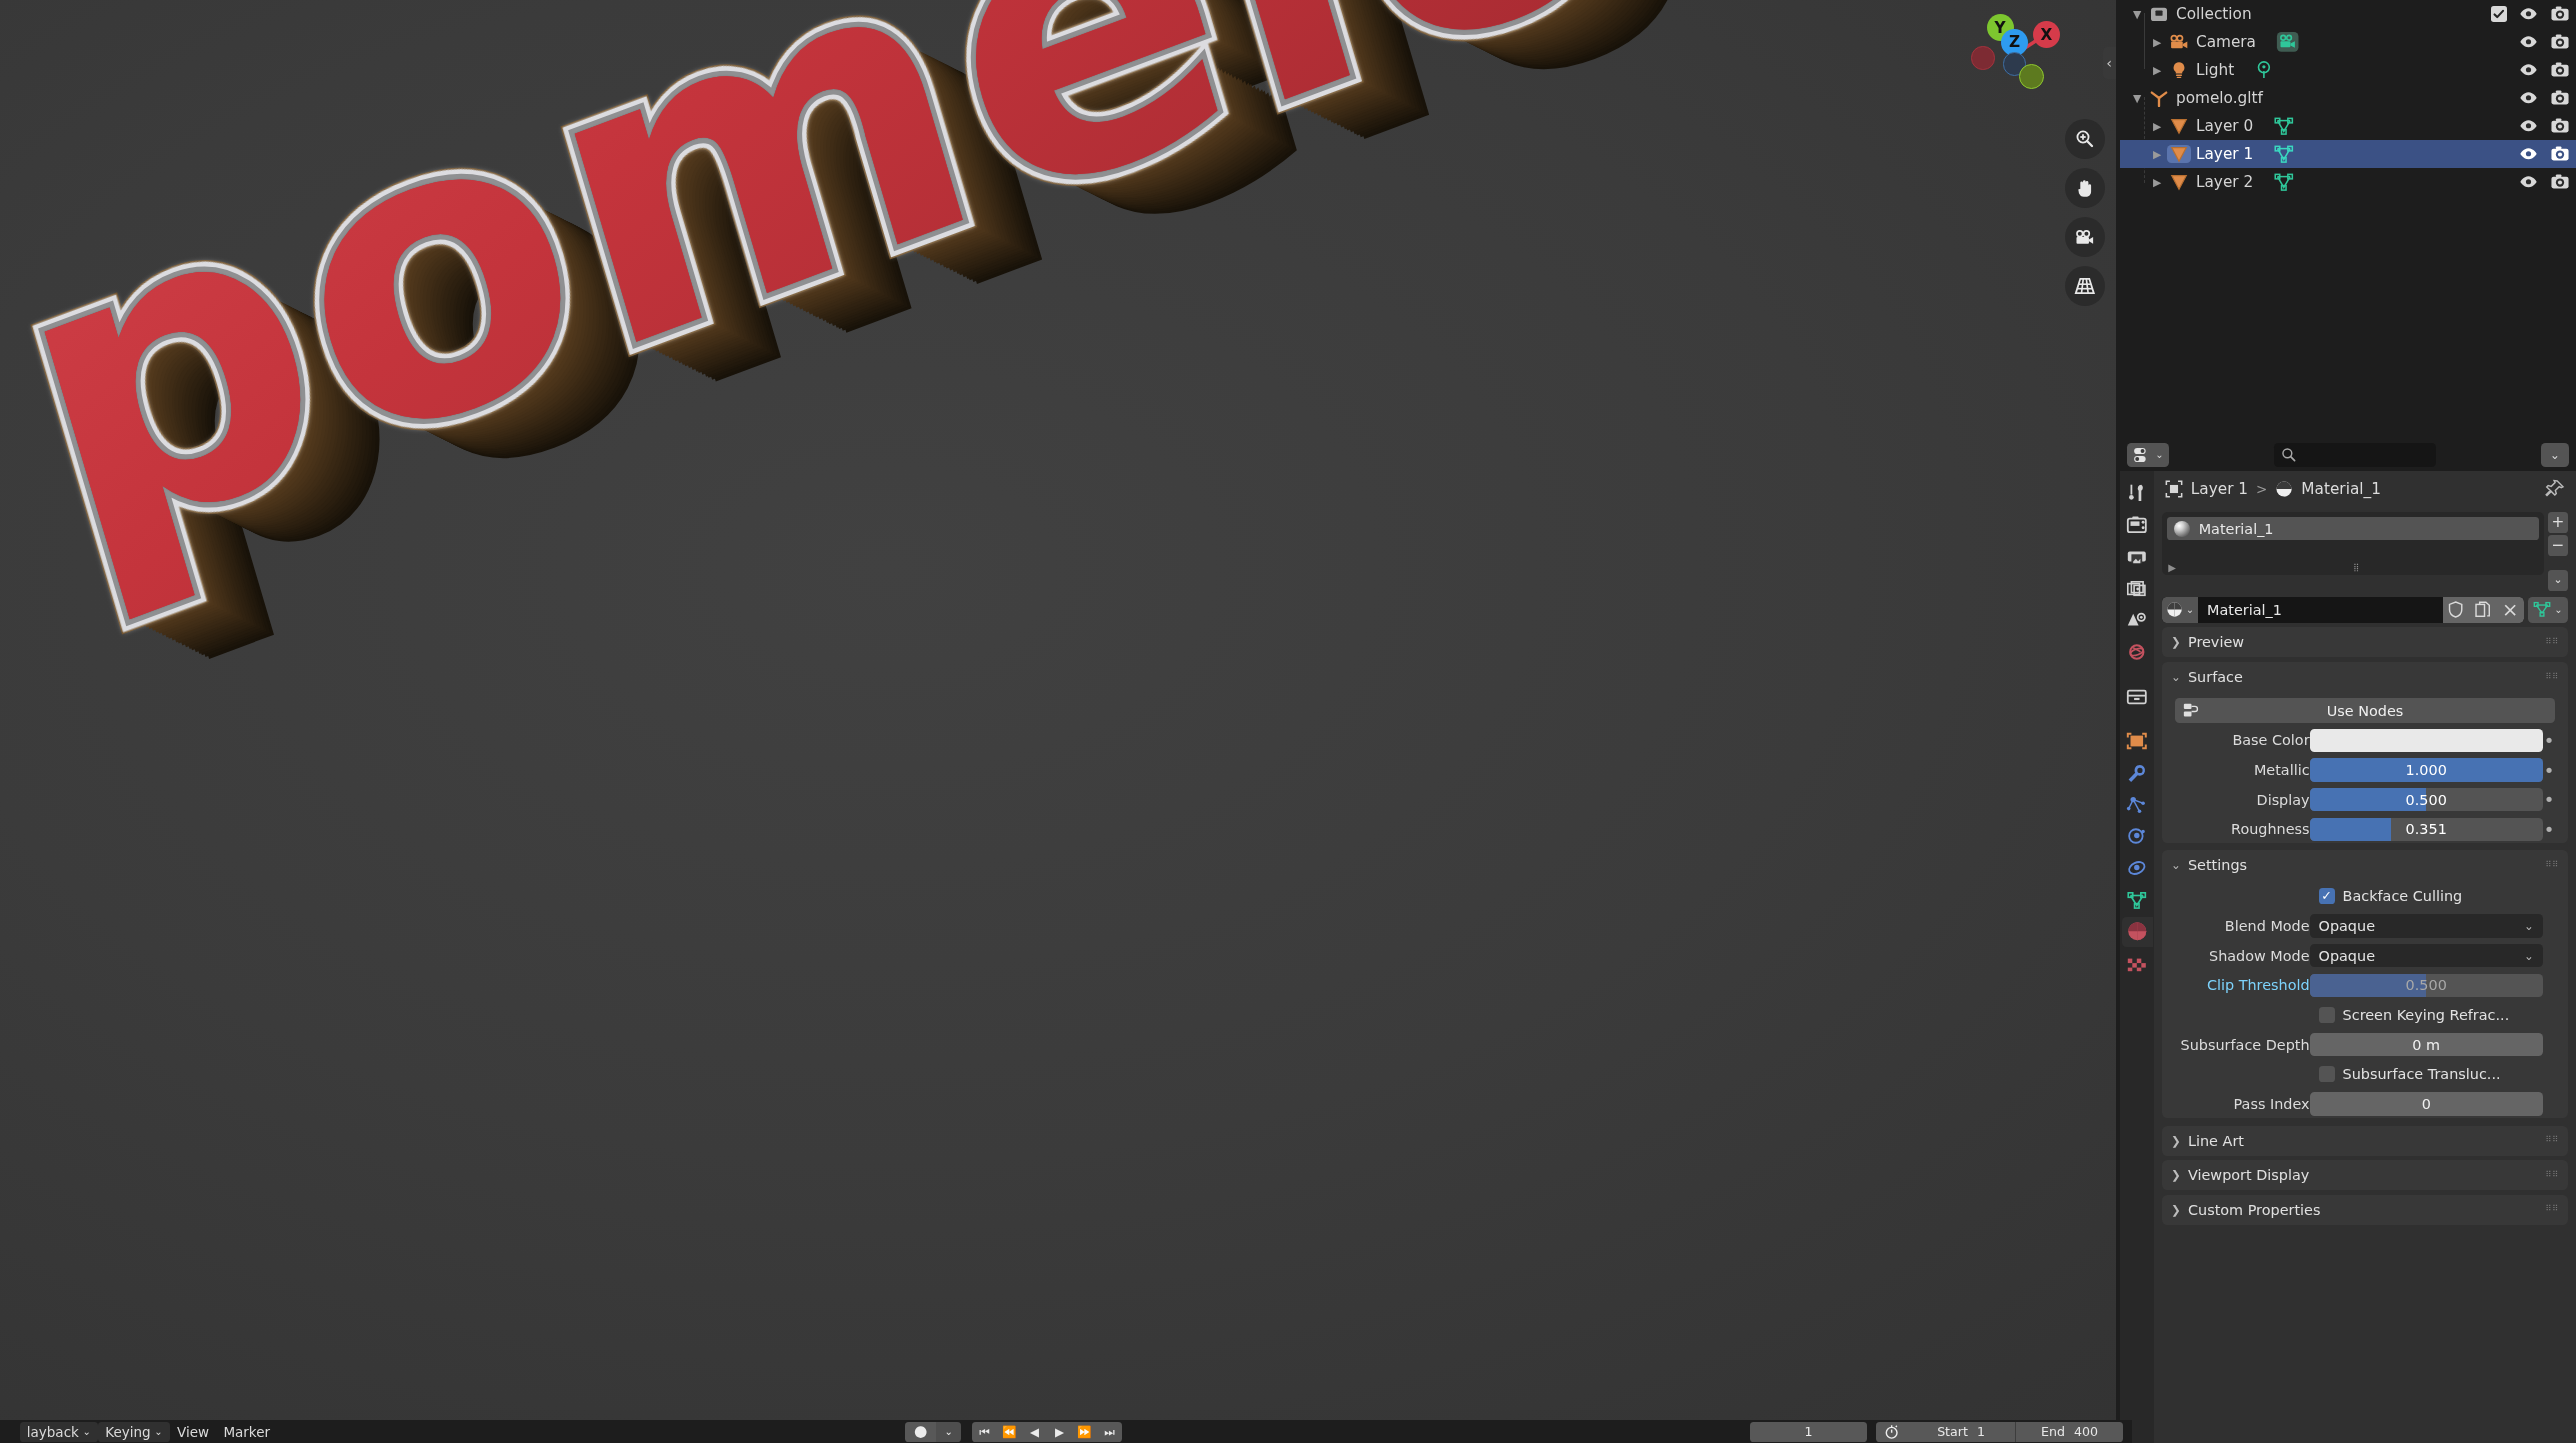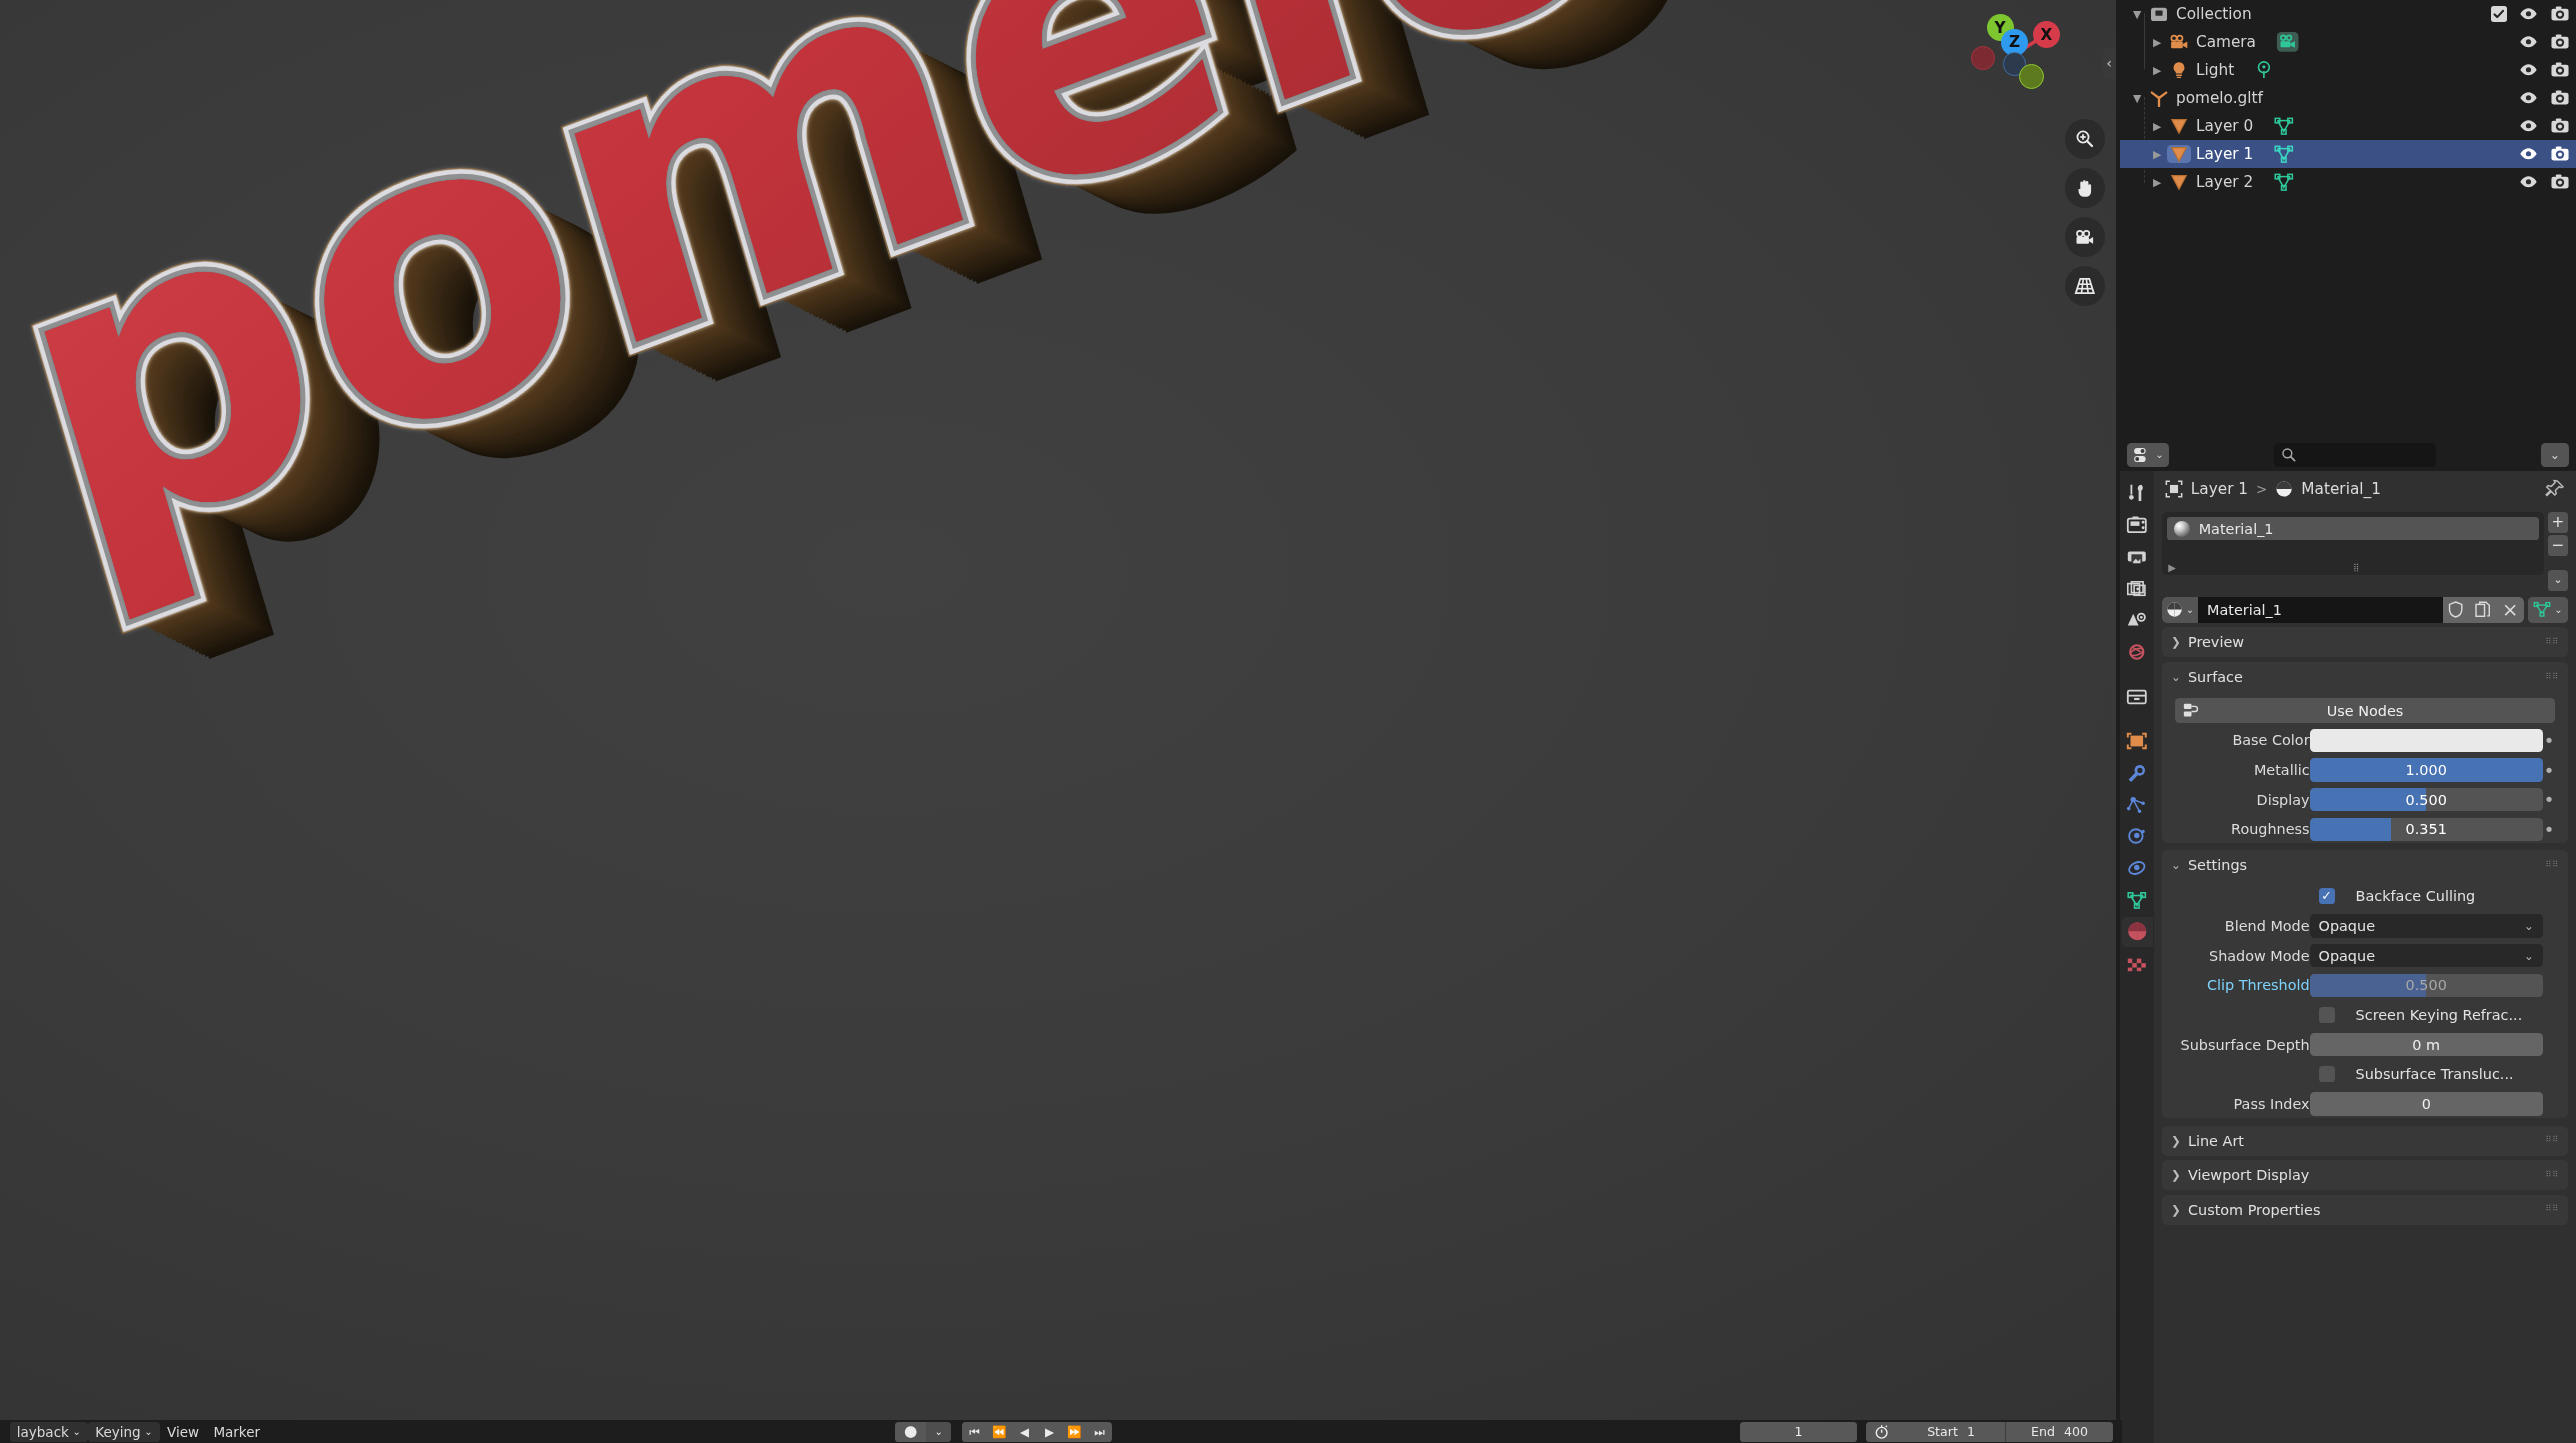--- a/index.html
+++ b/index.html
@@ -239,36 +239,36 @@
               color: #f0f0f0; font-size: 14.4px; }
   .colorfield { background: #e9e9e9; }
   .dropdown {
     background: #282828; display: flex; align-items: center; padding: 0 9px;
     color: #e4e4e4; font-size: 14.4px;
   }
   .dropdown .chev { margin-left: auto; color: #bdbdbd; font-size: 11.7px; }
 
   .checkrow { display: flex; align-items: center; height: 27px; margin: 2.7px 12.6px; }
   .checkrow .spacer { flex: 0 0 135px; }
-  .checkrow .cbwrap { display: flex; align-items: flex-end; gap: 21px; margin-left: 9px; }
+  .checkrow .cbwrap { display: flex; align-items: flex-end; gap: 8px; margin-left: 9px; }
   .cb { width: 16px; height: 16px; border-radius: 3.6px; background: #545454; }
   .cb.on { background: #4772b3; display: flex; align-items: center; justify-content: center; }
   .cb.on::after { content: "✓"; color: #fff; font-size: 12.6px; line-height: 1; }
   .checkrow .cblab { color: #e2e2e2; font-size: 14.4px; }
 
   #use-nodes {
     margin: 6.3px 12.6px 3.6px 12.6px; height: 25px; background: #545454; border-radius: 4.5px;
     display: flex; align-items: center; justify-content: center; position: relative;
     color: #efefef; font-size: 14.4px;
   }
   #use-nodes .ic { position: absolute; left: 8px; color: #e0e0e0; }
 
   
   #timeline {
-    position: absolute; left: 6px; top: 1420px; width: 2116px; height: 23.4px;
+    position: absolute; left: 16px; top: 1420px; width: 2116px; height: 23.4px;
     background: #1d1d1d; display: flex; align-items: center; padding: 0 3.6px;
     overflow: hidden;
   }
   .tl-menu {
     display: flex; align-items: center; gap: 3.6px; color: #dadada; font-size: 13.5px;
     padding: 0 7.2px; height: 20px;
   }
   .tl-menu.boxed { background: #303030; border-radius: 3.6px; }
   .tl-group { display: flex; align-items: center; }
   .tl-btn {

